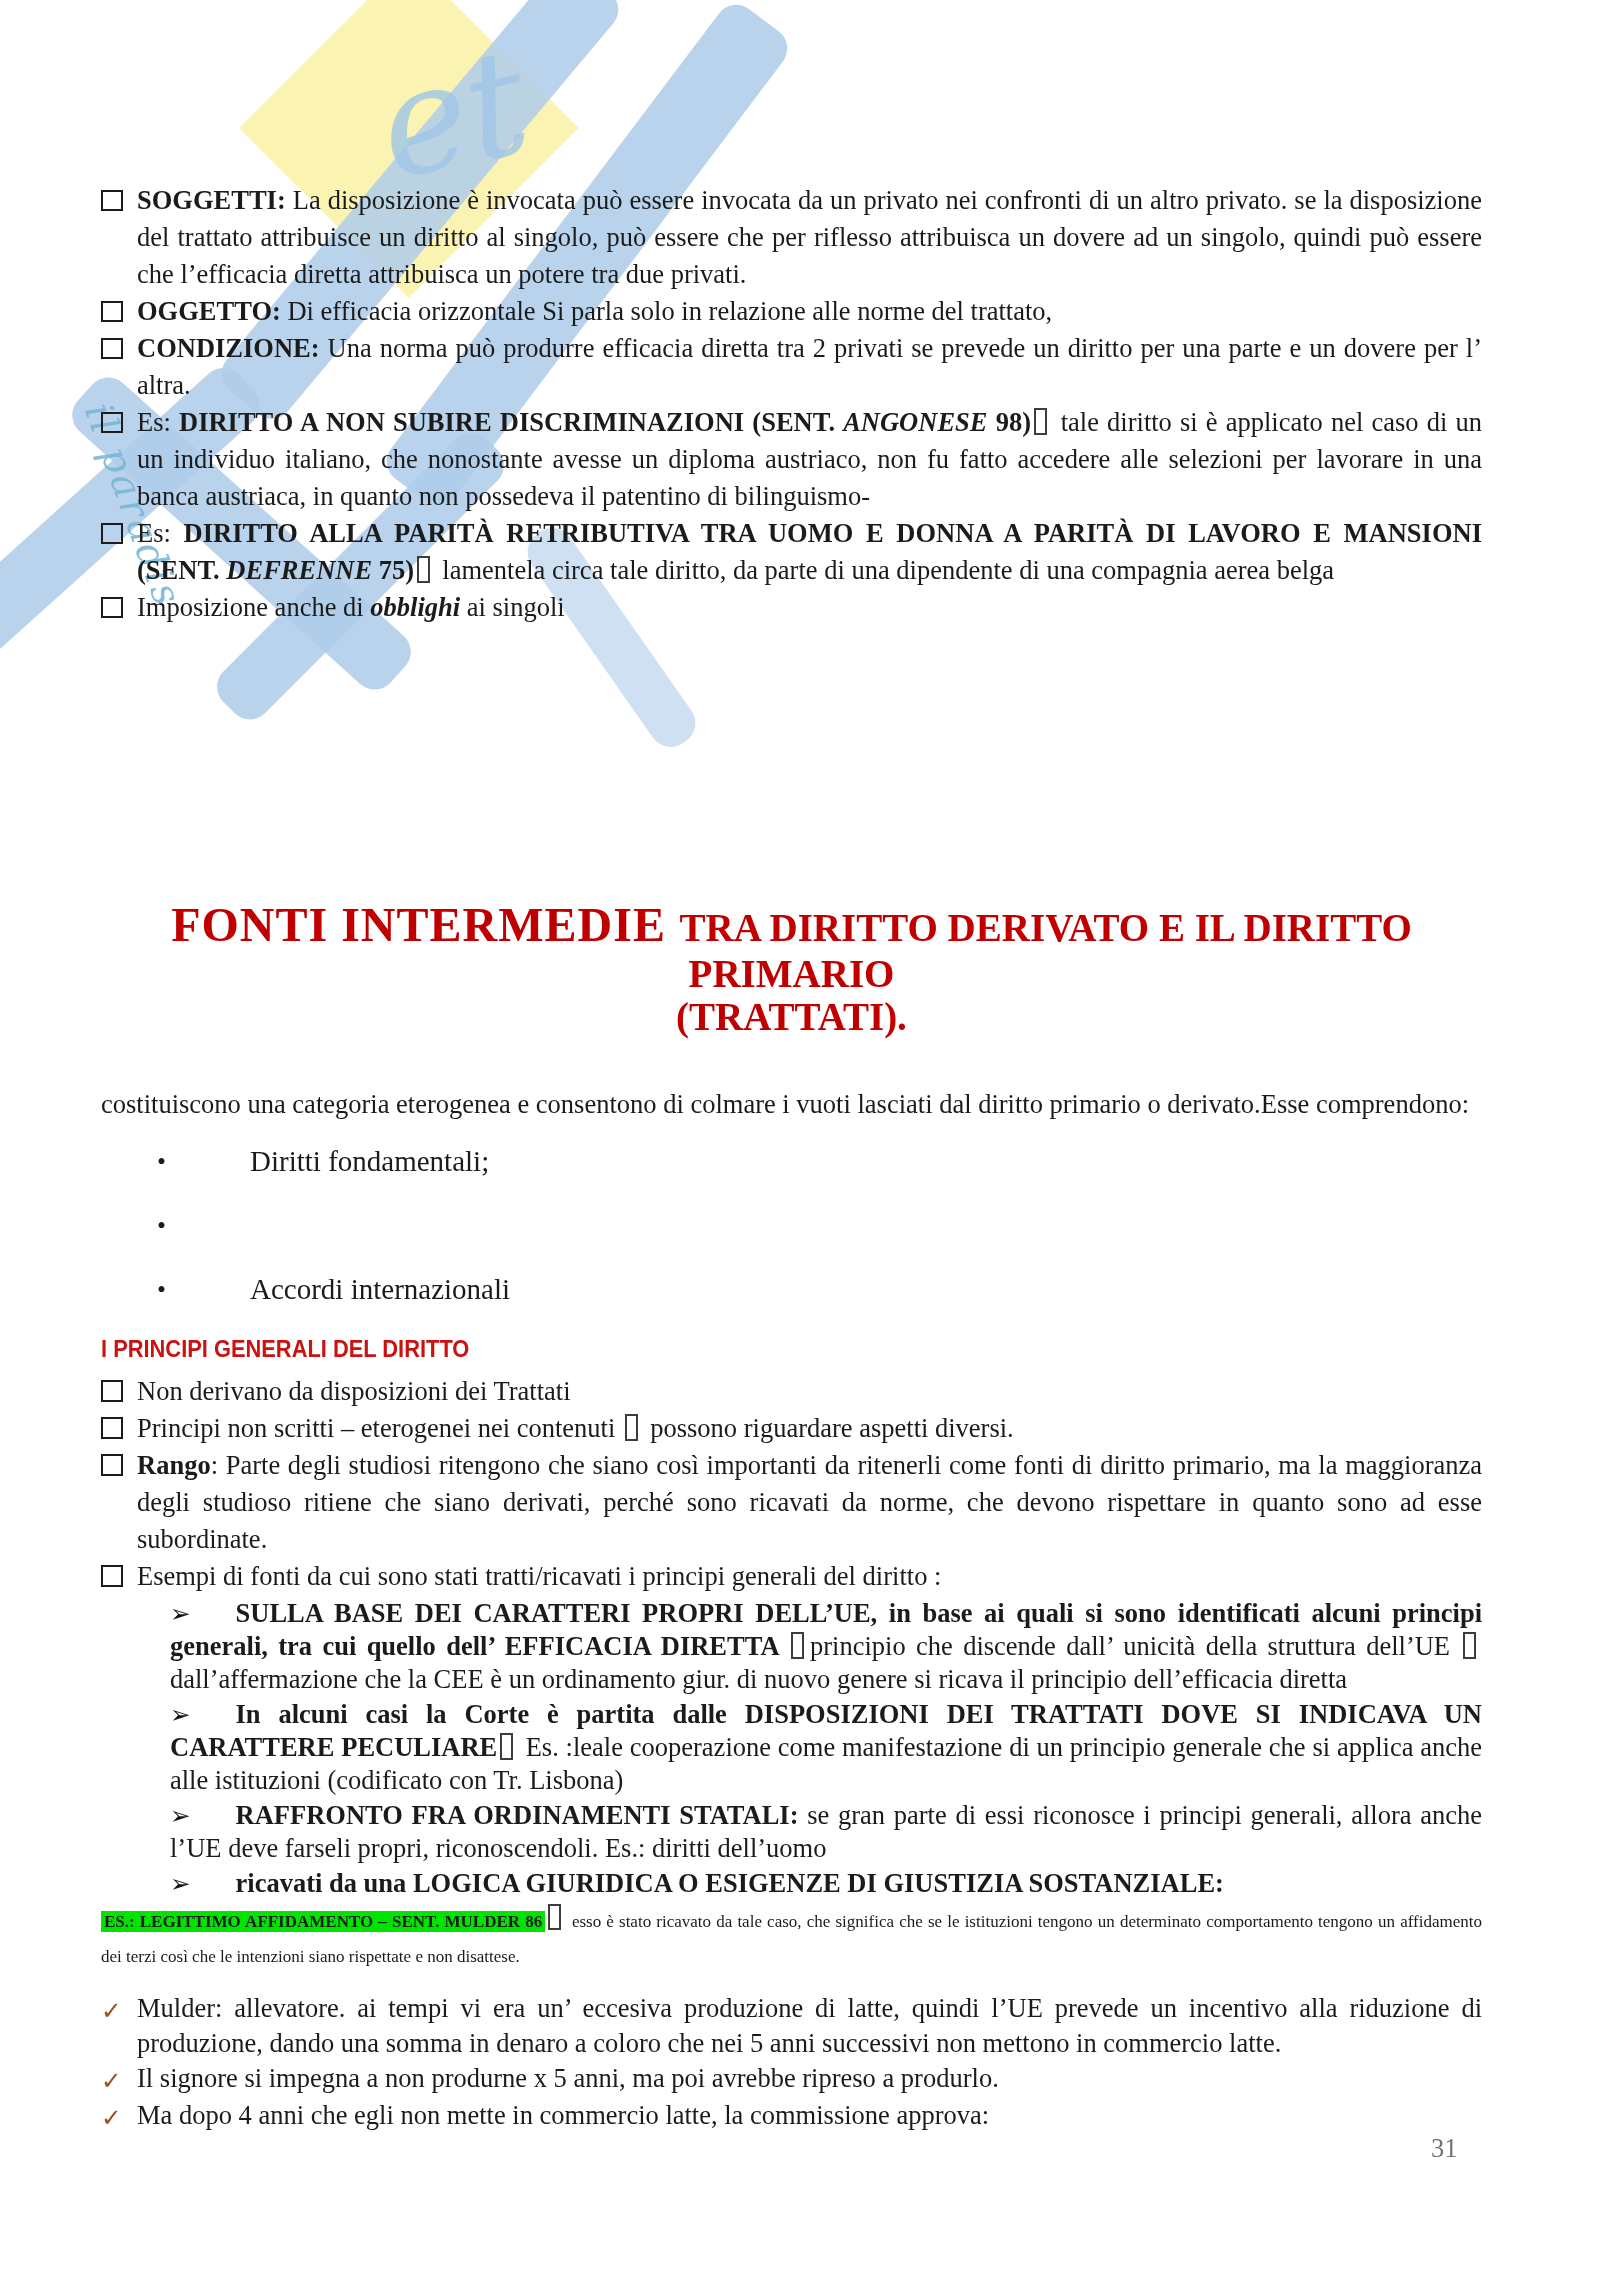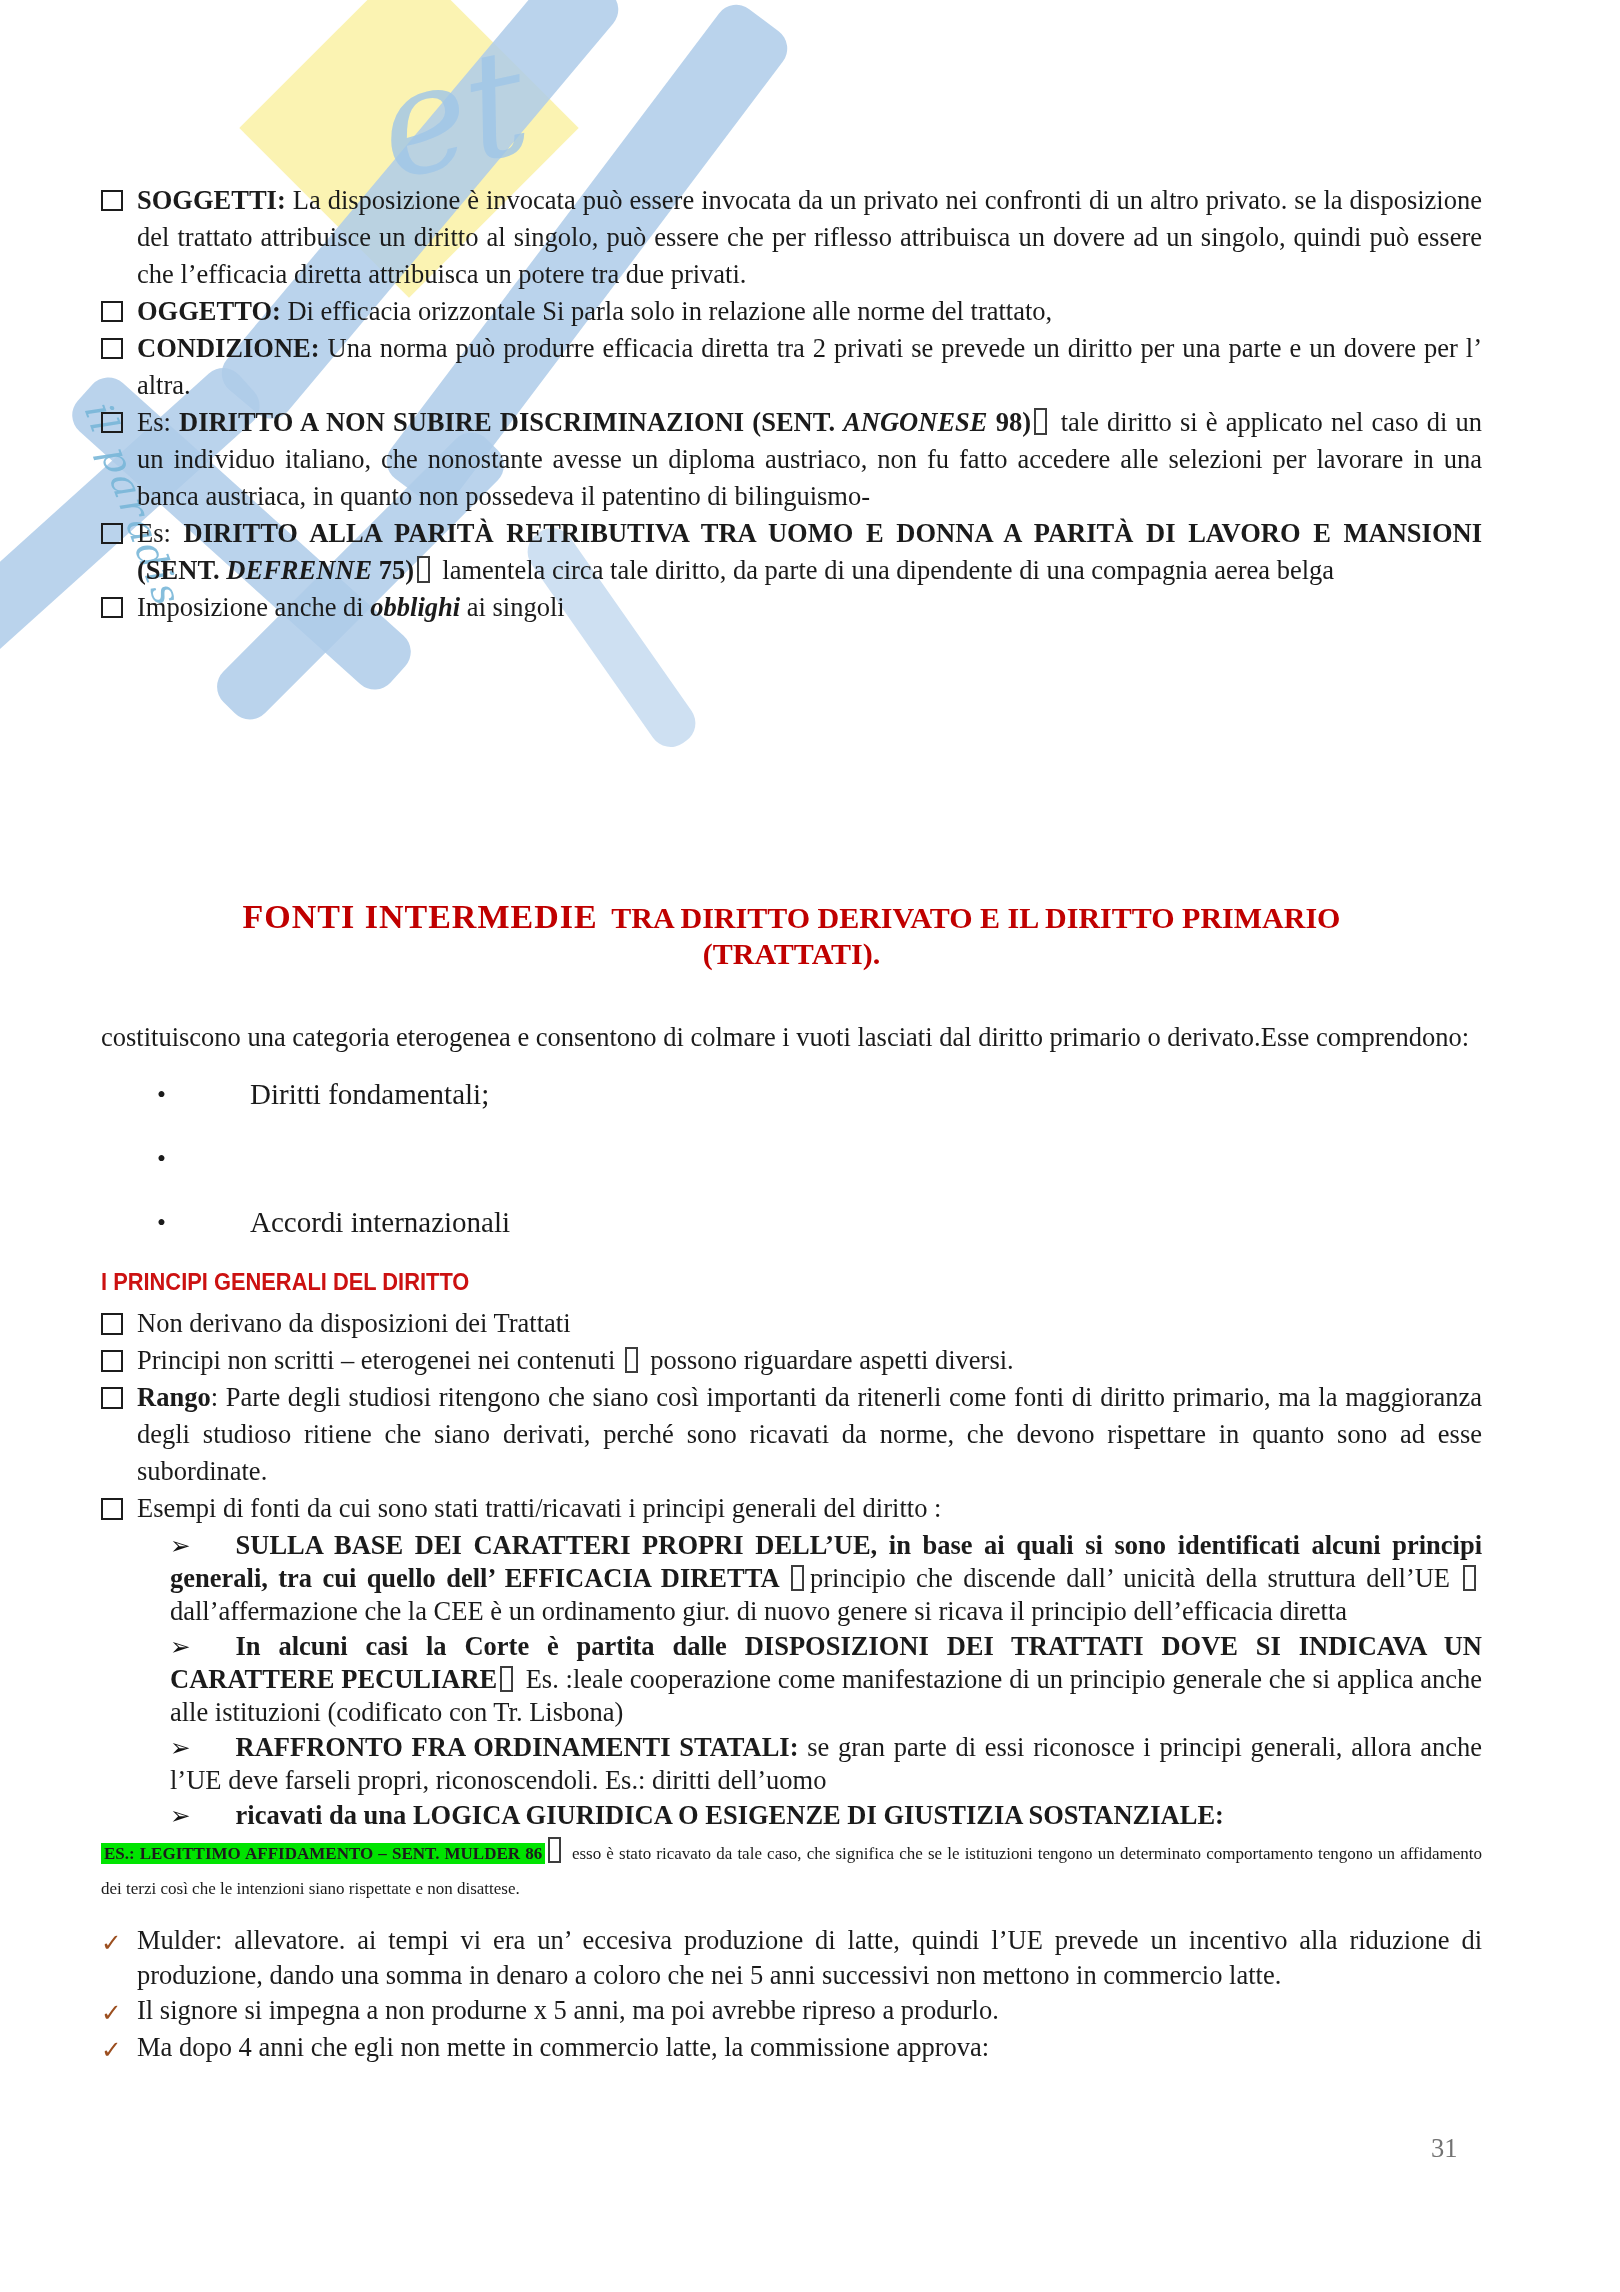--- a/index.html
+++ b/index.html
@@ -37,22 +37,22 @@
   b.lbl { font-weight:bold; }
   .ul   { }
   .it   { font-style:italic; }
   .bi   { font-weight:bold; font-style:italic; }
 
   .tofu { display:inline-block; width:8.8px; height:22.5px; border:2px solid #3d3d3d;
           vertical-align:-3.9px; margin:0 5.9px 0 2.9px; }
 
   .main-heading { margin:272px 0 0 0; text-align:center; color:#c00000;
     font-weight:bold; line-height:1.12; }
-  .h-big   { font-size:34px; letter-spacing:1px; margin-right:13.7px; }
-  .h-small { font-size:30px; }
+  .h-big   { font-size:48px; letter-spacing:1px; margin-right:13.7px; }
+  .h-small { font-size:39px; }
 
   .intro { margin:47px 0 0 0; font-size:26.5px; line-height:37px; text-align:justify; }
 
   .mid-bullets { margin-top:19.6px; }
   .mid-item  { display:flex; font-size:29px; line-height:37px; margin-bottom:27.4px; }
   .mid-dot   { flex:0 0 149px; padding-left:56px; box-sizing:border-box; font-size:25.5px; }
   .red-sub { font-family:"Liberation Sans", sans-serif; font-weight:bold; color:#cc1111;
     font-size:23.5px; margin:2px 0 9.8px 0; transform:scaleX(.93); transform-origin:left; }
 
   .arrow-item { padding-left:69px; font-size:26.5px; line-height:33px; text-align:justify; margin:2px 0; }

